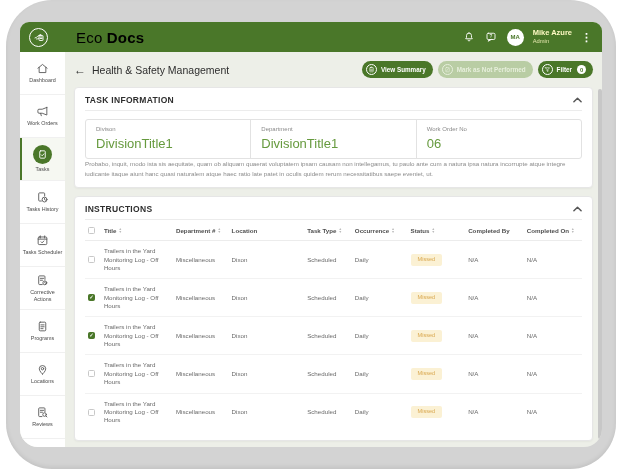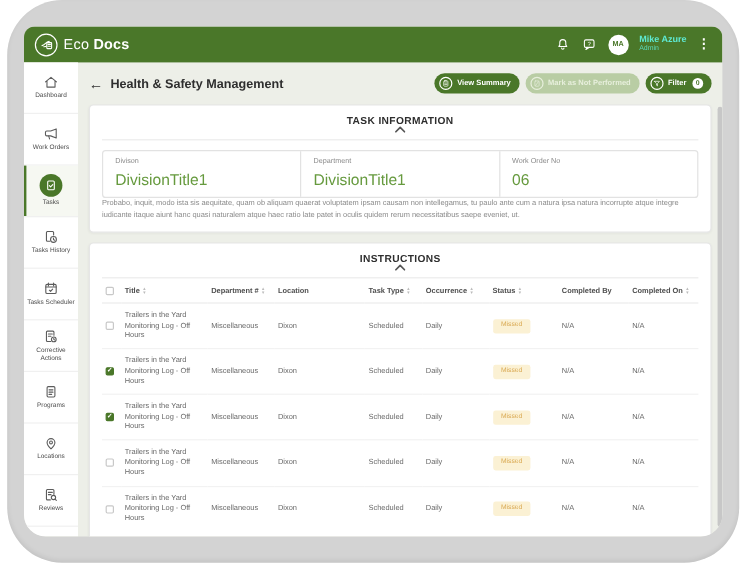--- a/index.html
+++ b/index.html
@@ -5,26 +5,26 @@
   * { margin:0; padding:0; box-sizing:border-box; }
   html,body { width:622px; height:469px; background:#fff; font-family:"Liberation Sans", sans-serif; overflow:hidden; }
   .frame { position:absolute; left:0; top:0; width:622px; height:469px; }
   .bezel { position:absolute; left:6px; top:0; width:610px; height:469px; background:#d3d3d3; border-radius:46px; box-shadow:inset 0 -2px 4px rgba(0,0,0,0.08); }
   .screen { position:absolute; left:20px; top:22px; width:582px; height:425px; background:#edefe8; border-radius:9px 9px 18px 18px; overflow:hidden; }
 
   
   .topbar { height:30px; background:#4a7729; display:flex; align-items:center; justify-content:space-between; padding:0 10px 0 9px; }
   .logo { display:flex; align-items:center; gap:5px; }
   .logo-mark { width:19px; height:19px; border:1.4px solid #fff; border-radius:50%; display:flex; align-items:center; justify-content:center; }
-  .logo-text { color:#ffffff; font-size:12px; letter-spacing:.2px; }
+  .logo-text { color:#000000; font-size:15px; letter-spacing:.2px;margin-left:23px; }
   .logo-text b { font-weight:bold; }
   .topbar-right { display:flex; align-items:center; gap:9px; }
   .tb-icon { width:13px; height:13px; display:flex; align-items:center; justify-content:center; cursor:pointer; }
   .avatar { width:17px; height:17px; border-radius:50%; background:#fff; color:#4a7729; font-size:6px; font-weight:bold; display:flex; align-items:center; justify-content:center; }
-  .user-meta { color:#5eead4; line-height:1.15; }
+  .user-meta { color:#fef9c3; line-height:1.15; }
   .user-name { font-size:7.5px; font-weight:bold; }
   .user-role { font-size:5.8px; opacity:.85; }
   .kebab { color:#fff; font-size:11px; font-weight:bold; line-height:11px; cursor:pointer; }
 
   
   .app-body { display:flex; height:395px; }
   .sidebar { width:45px; background:#fff; flex:none; overflow:hidden; }
   .side-item { height:43px; display:flex; flex-direction:column; align-items:center; justify-content:center; gap:2px; border-bottom:1px solid #f0f0f0; cursor:pointer; position:relative; }
   .side-item.active { background:#f6f8f2; }
   .side-item.active::before { content:""; position:absolute; left:0; top:0; bottom:0; width:2px; background:#4a7729; }
@@ -32,32 +32,32 @@
   .side-icon svg { width:13px; height:13px; stroke:#5c5c5c; fill:none; stroke-width:1.7; stroke-linecap:round; stroke-linejoin:round; }
   .active-circle { width:19px; height:19px; background:#4a7729; border-radius:50%; display:flex; align-items:center; justify-content:center; }
   .active-circle svg { width:11px; height:11px; stroke:#fff; fill:none; stroke-width:2; stroke-linecap:round; stroke-linejoin:round; }
   .side-label { font-size:5.4px; color:#4b4b4b; text-align:center; line-height:1.25; padding:0 2px; }
 
   .content { flex:1; position:relative; padding:0 9px; overflow:hidden; }
 
   
   .page-header { height:35px; display:flex; align-items:center; gap:6px; }
   .back { font-size:12px; color:#333; font-weight:bold; cursor:pointer; line-height:1; }
-  .page-title { font-size:10.5px; font-weight:bold; color:#2e2e2e; flex:1; }
+  .page-title { font-size:10.5px; font-weight:normal; color:#2e2e2e; flex:1; }
   .actions { display:flex; align-items:center; gap:5px; }
   .btn { display:inline-flex; align-items:center; gap:4px; height:17px; border:none; border-radius:9px; padding:0 7px 0 4px; font-family:inherit; font-size:6.3px; font-weight:bold; cursor:pointer; }
   .btn.primary { background:#4a7729; color:#fff; }
   .btn.disabled { background:#b9cda4; color:#e7efdc; cursor:default; }
   .btn-circle { width:11px; height:11px; border:1px solid currentColor; border-radius:50%; display:flex; align-items:center; justify-content:center; flex:none; }
   .btn-circle svg { width:7px; height:7px; stroke:currentColor; fill:none; stroke-width:2; stroke-linecap:round; stroke-linejoin:round; }
   .filter-badge { background:#fff; color:#4a7729; width:9px; height:9px; border-radius:50%; font-size:5.8px; display:flex; align-items:center; justify-content:center; margin-left:1px; }
 
   
   .card { background:#fff; border:1px solid #e6e6e6; border-radius:4px; box-shadow:0 1px 2px rgba(0,0,0,.04); margin-bottom:8px; padding:7px 10px 9px; }
-  .card-head { display:flex; align-items:center; justify-content:space-between; padding-bottom:5px; border-bottom:1px solid #ececec;flex-direction:column; }
+  .card-head { display:flex; align-items:center; justify-content:space-between; padding-bottom:5px; border-bottom:1px solid #ececec; }
   .card-title { font-size:8.5px; font-weight:bold; color:#2e2e2e; letter-spacing:.3px; }
   .chev { cursor:pointer; display:flex; }
   .chev svg { width:9px; height:6px; stroke:#555; fill:none; stroke-width:1.6; stroke-linecap:round; stroke-linejoin:round; }
 
   
   .fields { display:flex; border:1px solid #e2e2e2; border-radius:3px; margin-top:8px; }
   .field { flex:1; padding:6px 10px 7px; border-right:1px solid #e2e2e2; }
   .field:last-child { border-right:none; }
   .field-label { font-size:6px; color:#8a8a8a; margin-bottom:4px; }
   .field-value { font-size:13px; color:#669a3e; }

